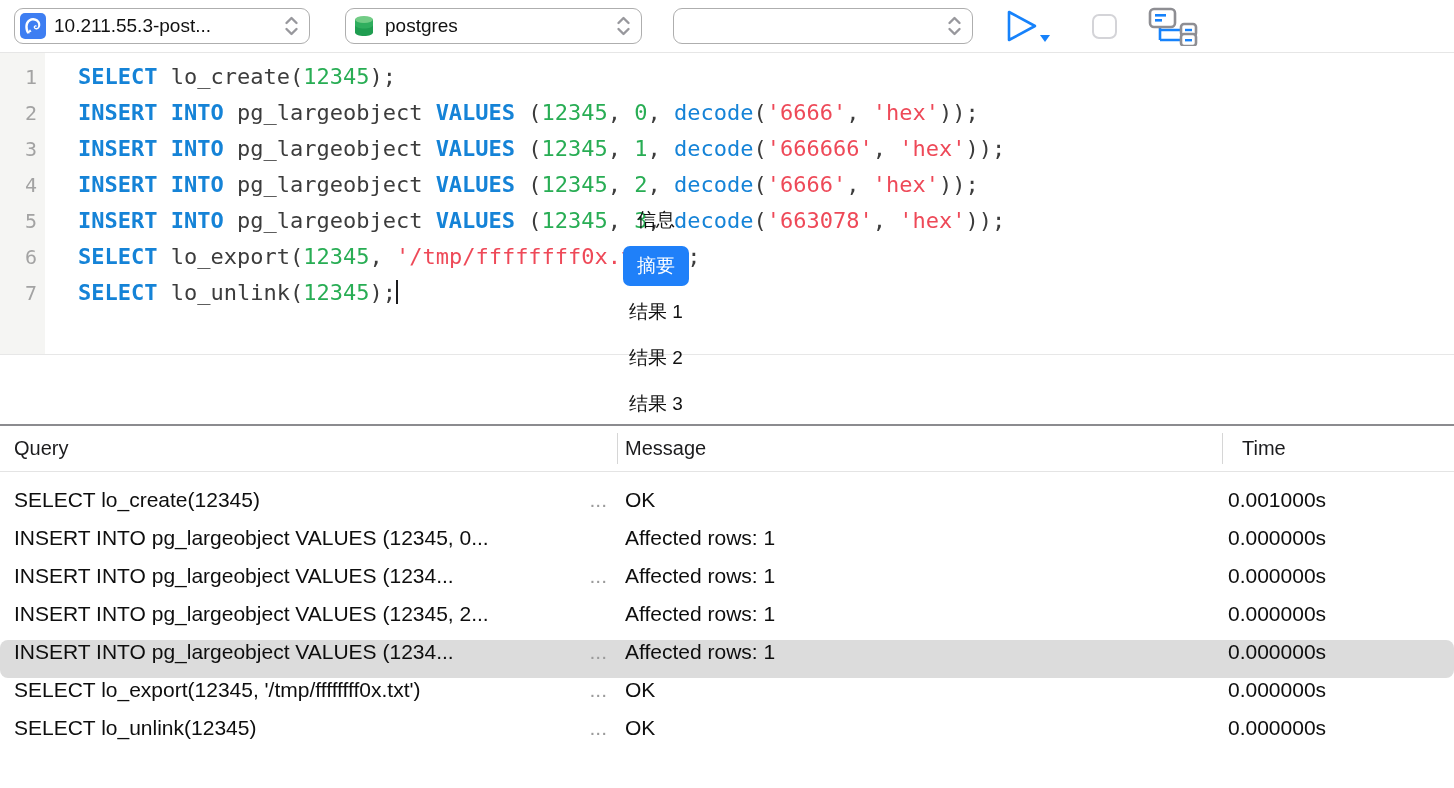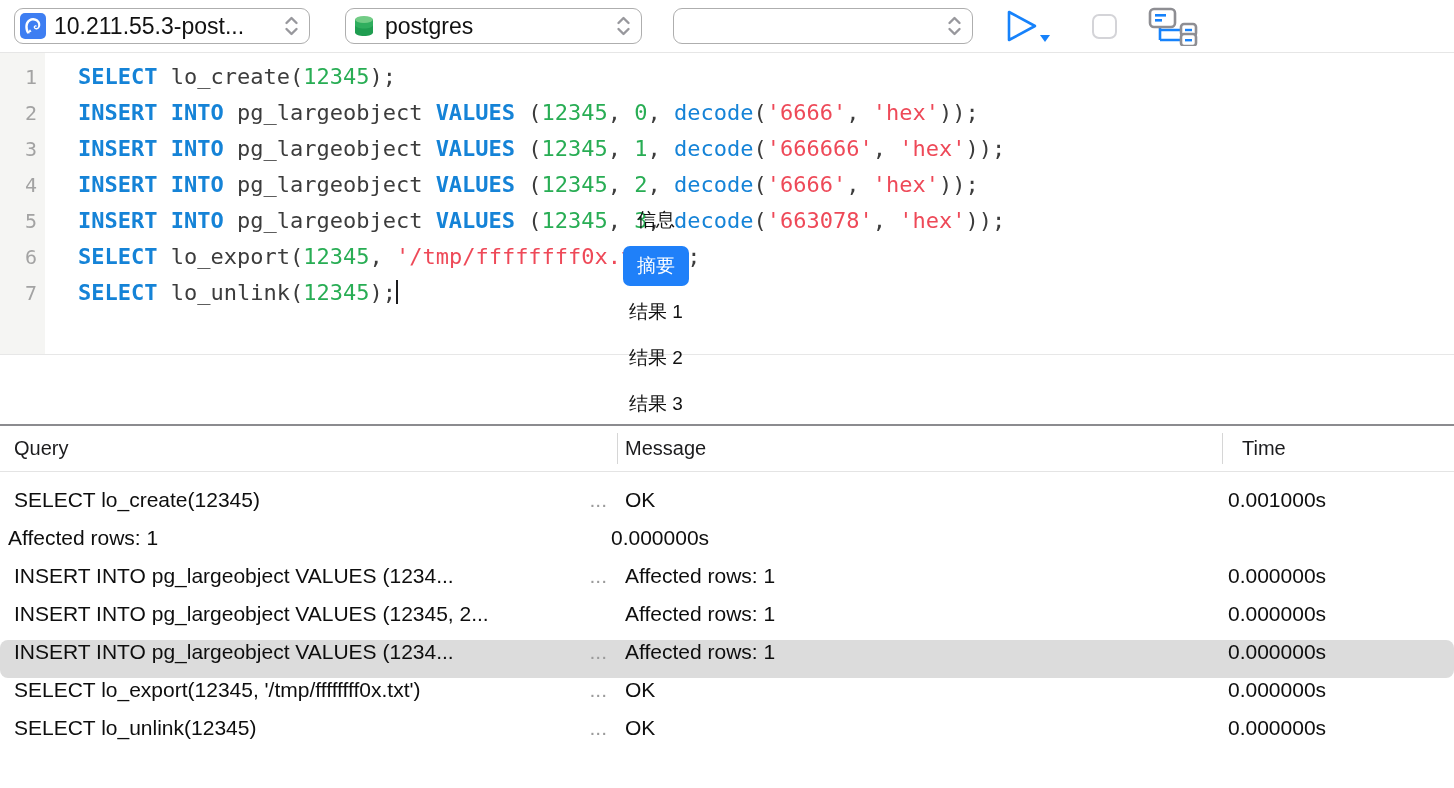--- a/index.html
+++ b/index.html
@@ -5,21 +5,21 @@
   * { margin:0; padding:0; box-sizing:border-box; }
   html,body { width:1454px; height:788px; background:#ffffff; overflow:hidden;
               font-family:"Liberation Sans", sans-serif; }
 
   
   .toolbar { height:53px; display:flex; align-items:center; padding-left:14px;
              background:#ffffff; border-bottom:1px solid #e6e6e6; }
   .select { height:36px; border:1px solid #aeaeae; border-radius:9px;
             display:flex; align-items:center; padding:0 8px 0 5px; background:#fff; cursor:default; }
   .select .icon { width:26px; height:26px; margin-right:8px; flex:0 0 auto; }
-  .select .label { font-size:23px; color:#111; white-space:nowrap; overflow:hidden; flex:1 1 auto; }
+  .select .label { font-size:19px; color:#111; white-space:nowrap; overflow:hidden; flex:1 1 auto; }
   .chevrons { width:19px; height:22px; flex:0 0 auto; margin-left:6px; }
   #sel-connection { width:296px; }
   #sel-database   { width:297px; margin-left:35px; }
   #sel-empty      { width:300px; margin-left:31px; }
   .run-btn { margin-left:32px; width:54px; height:36px; background:none; border:none; cursor:pointer; }
   .checkbox { margin-left:33px; width:25px; height:25px; border:2px solid #d4d4d8; border-radius:7px; background:#fff; }
   .explain-btn { margin-left:30px; width:56px; height:40px; background:none; border:none; cursor:pointer; }
 
   
   .editor { height:302px; display:flex; background:#fff; border-bottom:1px solid #e7e7e7;
@@ -163,20 +163,23 @@
   <div class="grid-body">
       <div class="grid-row">
         <div class="cell col-query">
           <span class="qtext">SELECT lo_create(12345)</span>
           <span class="more">...</span>
         </div>
         <div class="cell col-message">OK</div>
         <div class="cell col-time">0.001000s</div>
       </div>
       <div class="grid-row">
+        <div class="cell col-query">
+          <span class="qtext">INSERT INTO pg_largeobject VALUES (12345, 0...</span>
+        </div>
         <div class="cell col-message">Affected rows: 1</div>
         <div class="cell col-time">0.000000s</div>
       </div>
       <div class="grid-row">
         <div class="cell col-query">
           <span class="qtext">INSERT INTO pg_largeobject VALUES (1234...</span>
           <span class="more">...</span>
         </div>
         <div class="cell col-message">Affected rows: 1</div>
         <div class="cell col-time">0.000000s</div>

